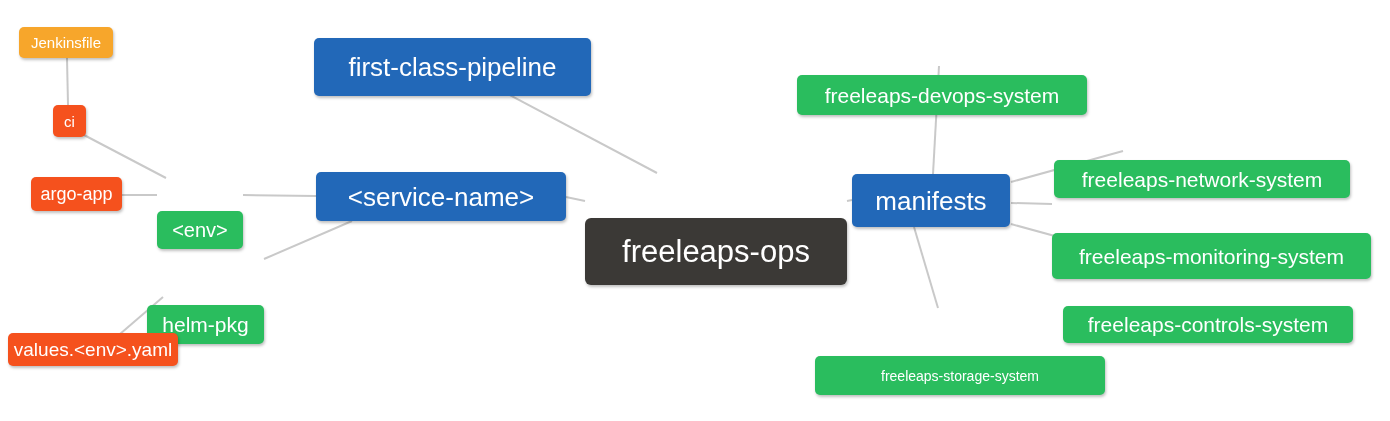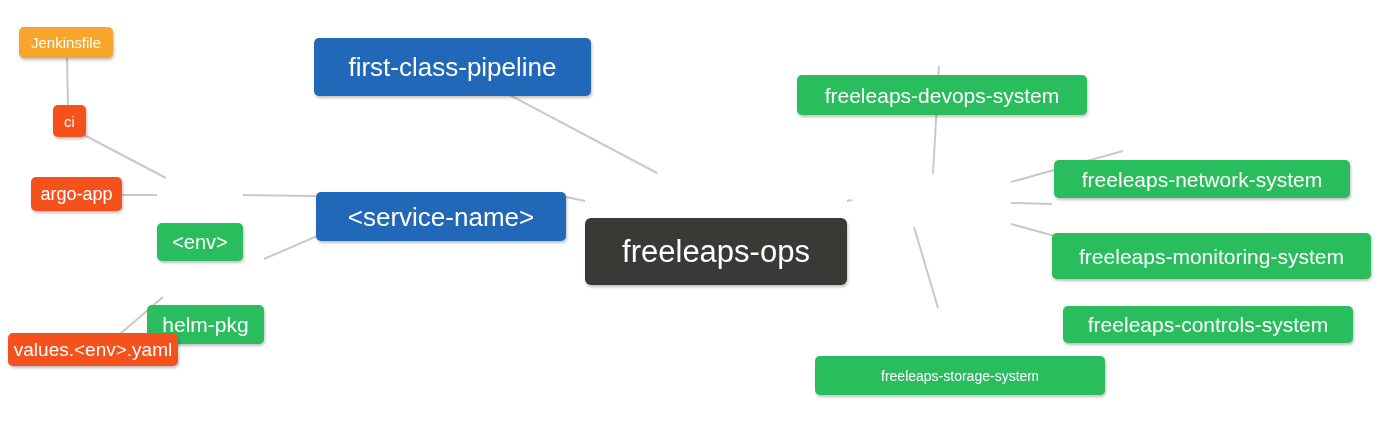--- a/index.html
+++ b/index.html
@@ -64,25 +64,26 @@
     <line class="edge" x1="933" y1="174" x2="939" y2="66"></line>
     <line class="edge" x1="1011" y1="182" x2="1123" y2="151"></line>
     <line class="edge" x1="1011" y1="203" x2="1052" y2="204"></line>
     <line class="edge" x1="1011" y1="224" x2="1135" y2="258"></line>
     <line class="edge" x1="914" y1="227" x2="938" y2="308"></line>
   </svg>
 
   <div class="node n-orange" style="left:19px;  top:27px;  width:94px;  height:31px; font-size:15px;">Jenkinsfile</div>
   <div class="node n-red" style="left:53px;  top:105px; width:33px;  height:32px; font-size:15px;">ci</div>
   <div class="node n-red" style="left:31px;  top:177px; width:91px;  height:34px; font-size:18px;">argo-app</div>
-  <div class="node n-green" style="left:157px; top:175px; width:86px;  height:38px; font-size:20px;">&lt;env&gt;</div>
+  <div class="node n-green" style="left:157px; top:163px; width:86px;  height:38px; font-size:20px;">&lt;env&gt;</div>
   <div class="node n-green" style="left:147px; top:257px; width:117px; height:39px; font-size:21px;">helm-pkg</div>
   <div class="node n-red" style="left:8px;   top:333px; width:170px; height:33px; font-size:19px;">values.&lt;env&gt;.yaml</div>
   <div class="node n-blue" style="left:314px; top:38px;  width:277px; height:58px; font-size:26px;">first-class-pipeline</div>
-  <div class="node n-blue" style="left:316px; top:172px; width:250px; height:49px; font-size:26px;margin-top:20px;">&lt;service-name&gt;</div>
+  <div class="node n-blue" style="left:316px; top:172px; width:250px; height:49px; font-size:26px;">&lt;service-name&gt;</div>
   <div class="node n-dark" style="left:585px; top:172px; width:262px; height:67px; font-size:31px;">freeleaps-ops</div>
+  <div class="node n-blue" style="left:852px; top:174px; width:158px; height:53px; font-size:26px;">manifests</div>
   <div class="node n-green" style="left:797px; top:27px;  width:290px; height:40px; font-size:21px;">freeleaps-devops-system</div>
   <div class="node n-green" style="left:1054px;top:112px; width:296px; height:38px; font-size:21px;">freeleaps-network-system</div>
   <div class="node n-green" style="left:1052px;top:185px; width:319px; height:46px; font-size:21px;">freeleaps-monitoring-system</div>
   <div class="node n-green" style="left:1063px;top:258px; width:290px; height:37px; font-size:21px;">freeleaps-controls-system</div>
   <div class="node n-green" style="left:815px; top:308px; width:290px; height:39px; font-size:14px;">freeleaps-storage-system</div>
 
 </div>
 
 </body></html>

